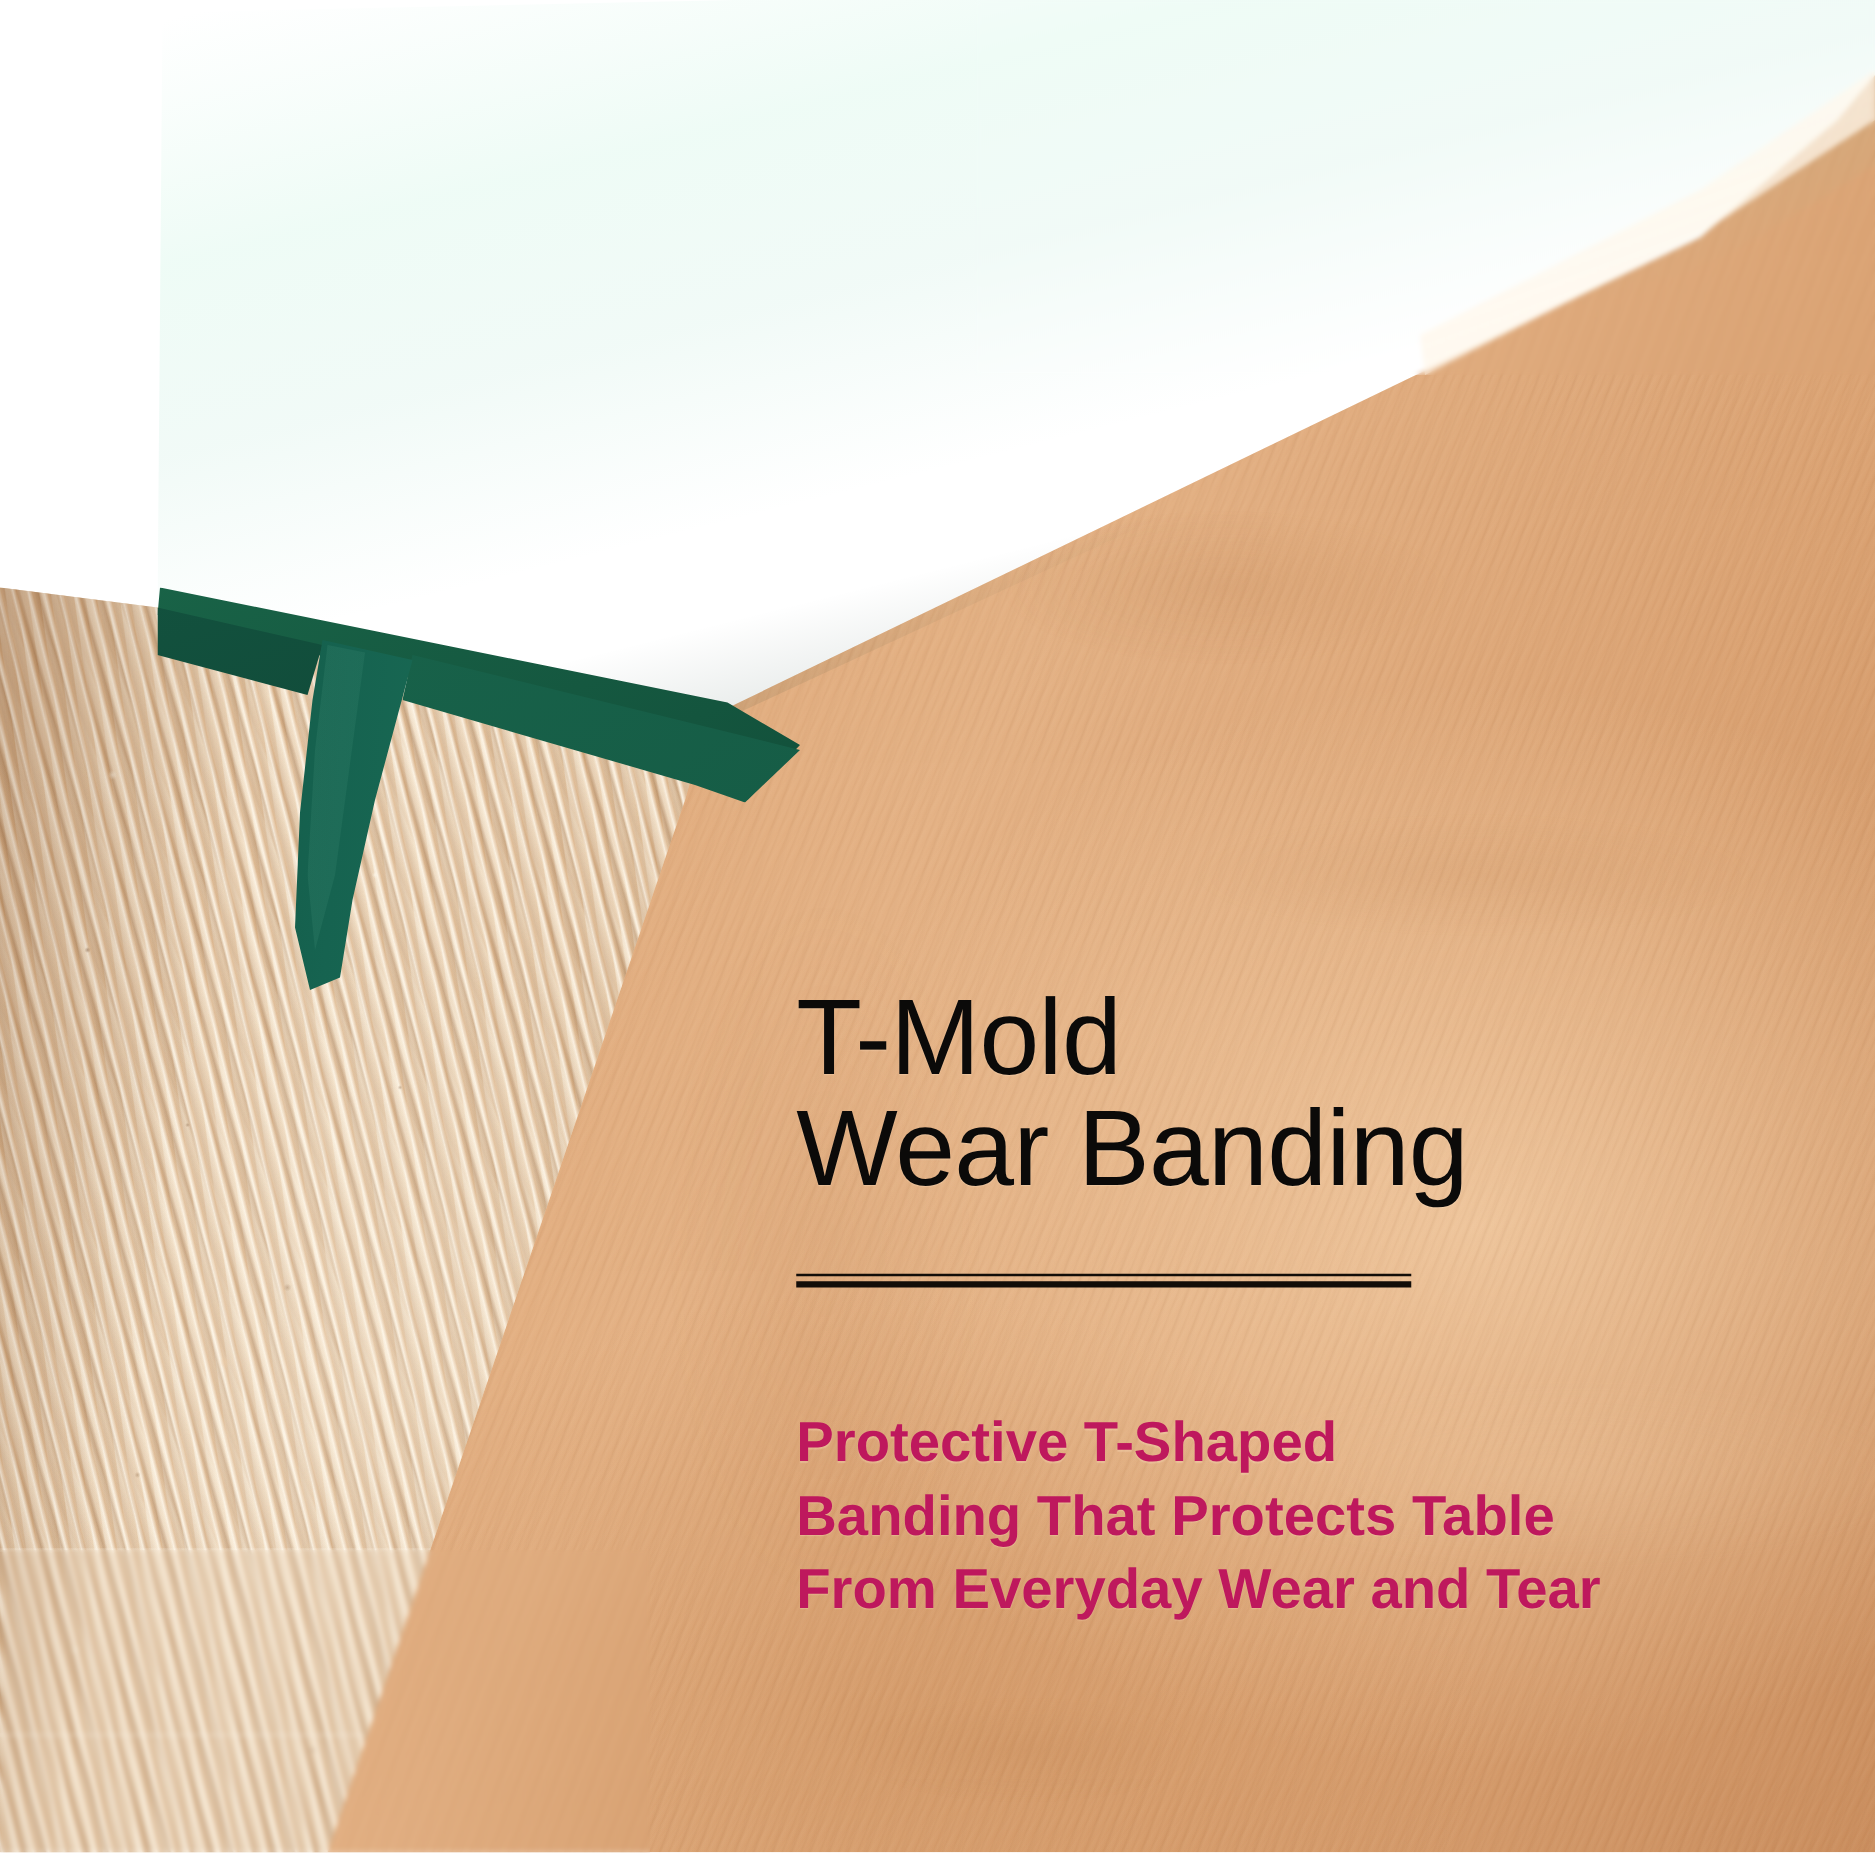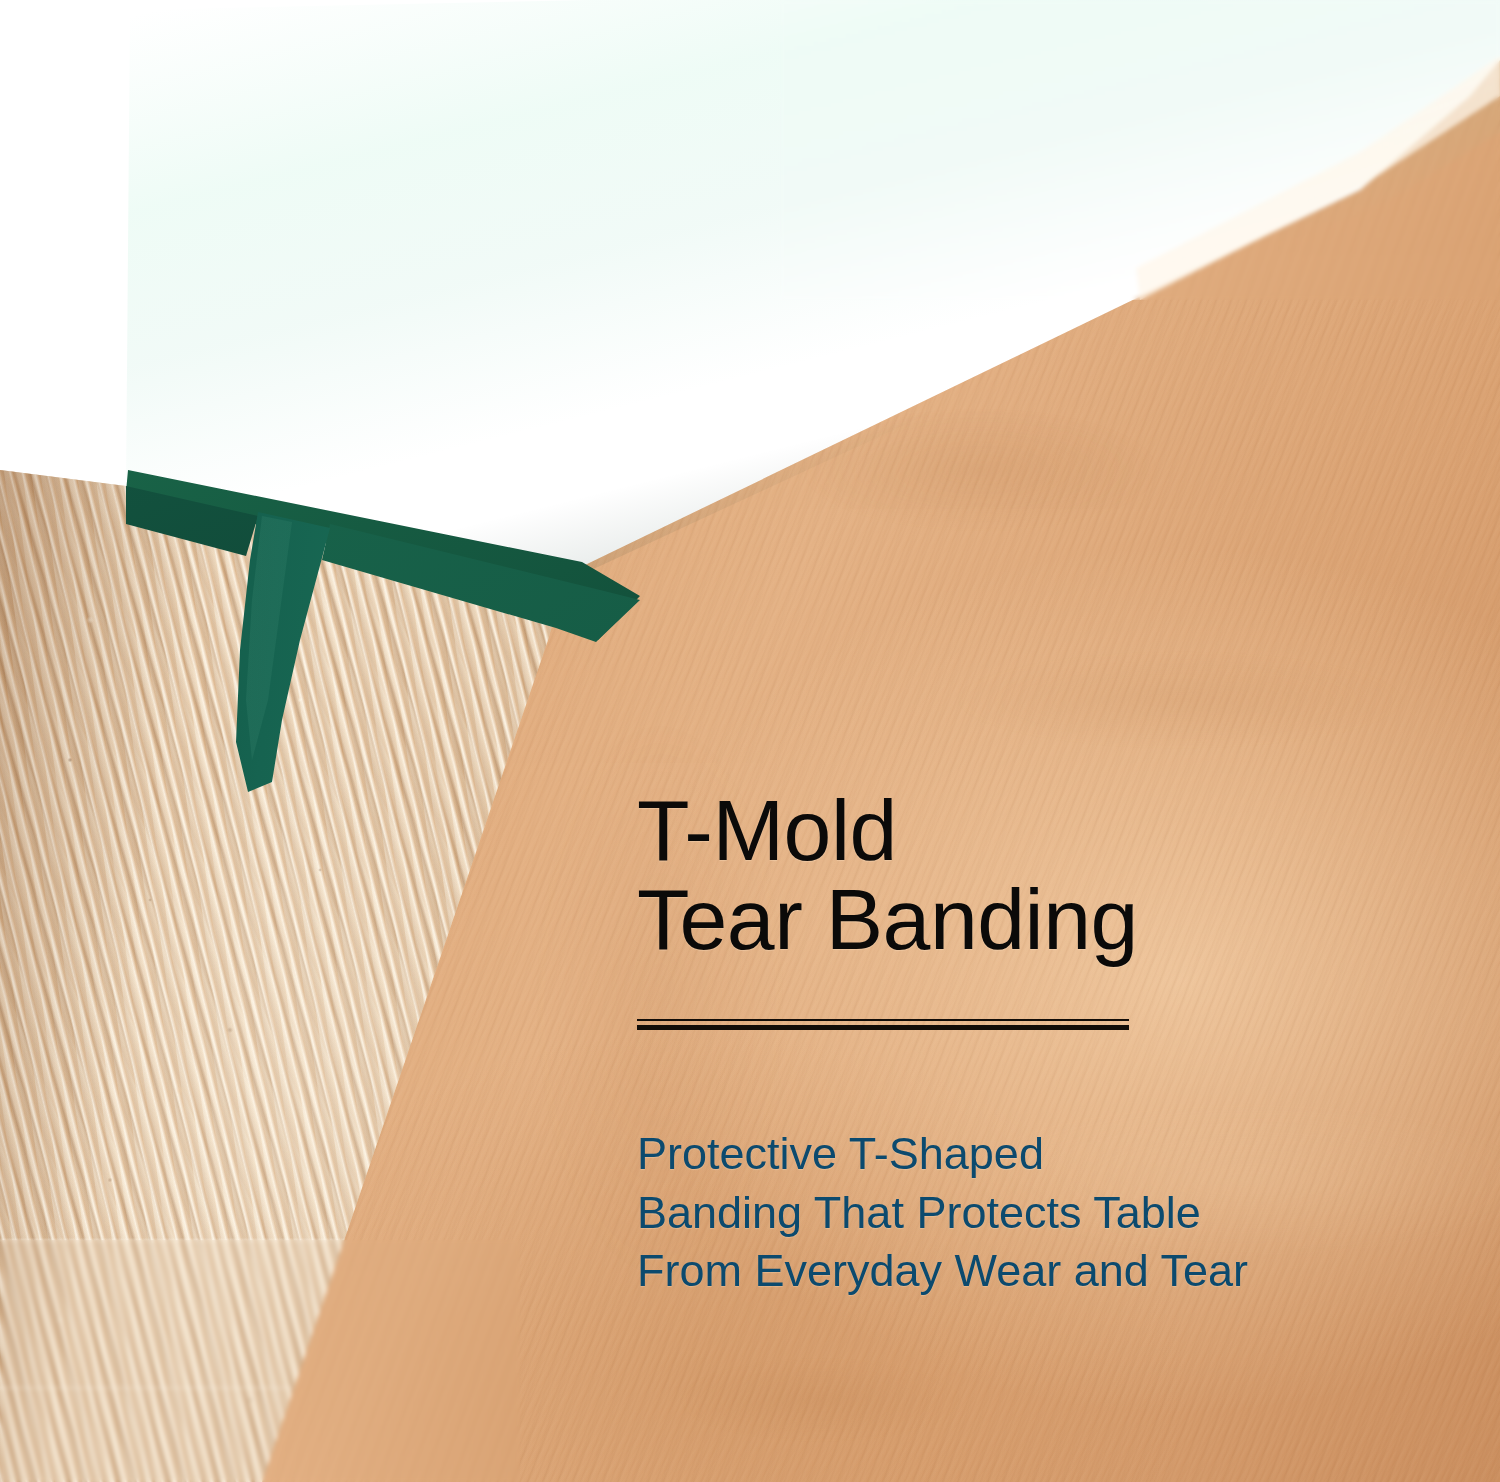--- a/index.html
+++ b/index.html
@@ -321,24 +321,24 @@
     left: 0;
     width: 100%;
     background: #120d08;
   }
   .rule::before { top: 0; height: 2px; }
   .rule::after  { top: 6px; height: 5px; }
 
   .subcopy {
     margin: 0;
     padding-top: 94px;
-    color: #0c4a6e;
+    color: #be185d;
     font-size: 45px;
     line-height: 1.30;
-    font-weight: 400;
+    font-weight: 700;
     white-space: pre-line;
     text-shadow: 0 1px 1px rgba(255,230,200,.30);
   }
 </style>
 </head>
 <body>
 
 <div id="stage">
 
   <div class="photo">
@@ -367,21 +367,21 @@
     <div class="tmold-stem-hi"></div>
 
     <div class="highlight-seam"></div>
 
     <div class="dof-top"></div>
     <div class="dof-bottom"></div>
   </div>
 
   <div class="copy">
     <h1 class="headline">T-Mold
-Tear Banding</h1>
+Wear Banding</h1>
 
     <div class="rule"></div>
 
     <p class="subcopy">Protective T-Shaped
 Banding That Protects Table
 From Everyday Wear and Tear</p>
   </div>
 
 </div>
 

